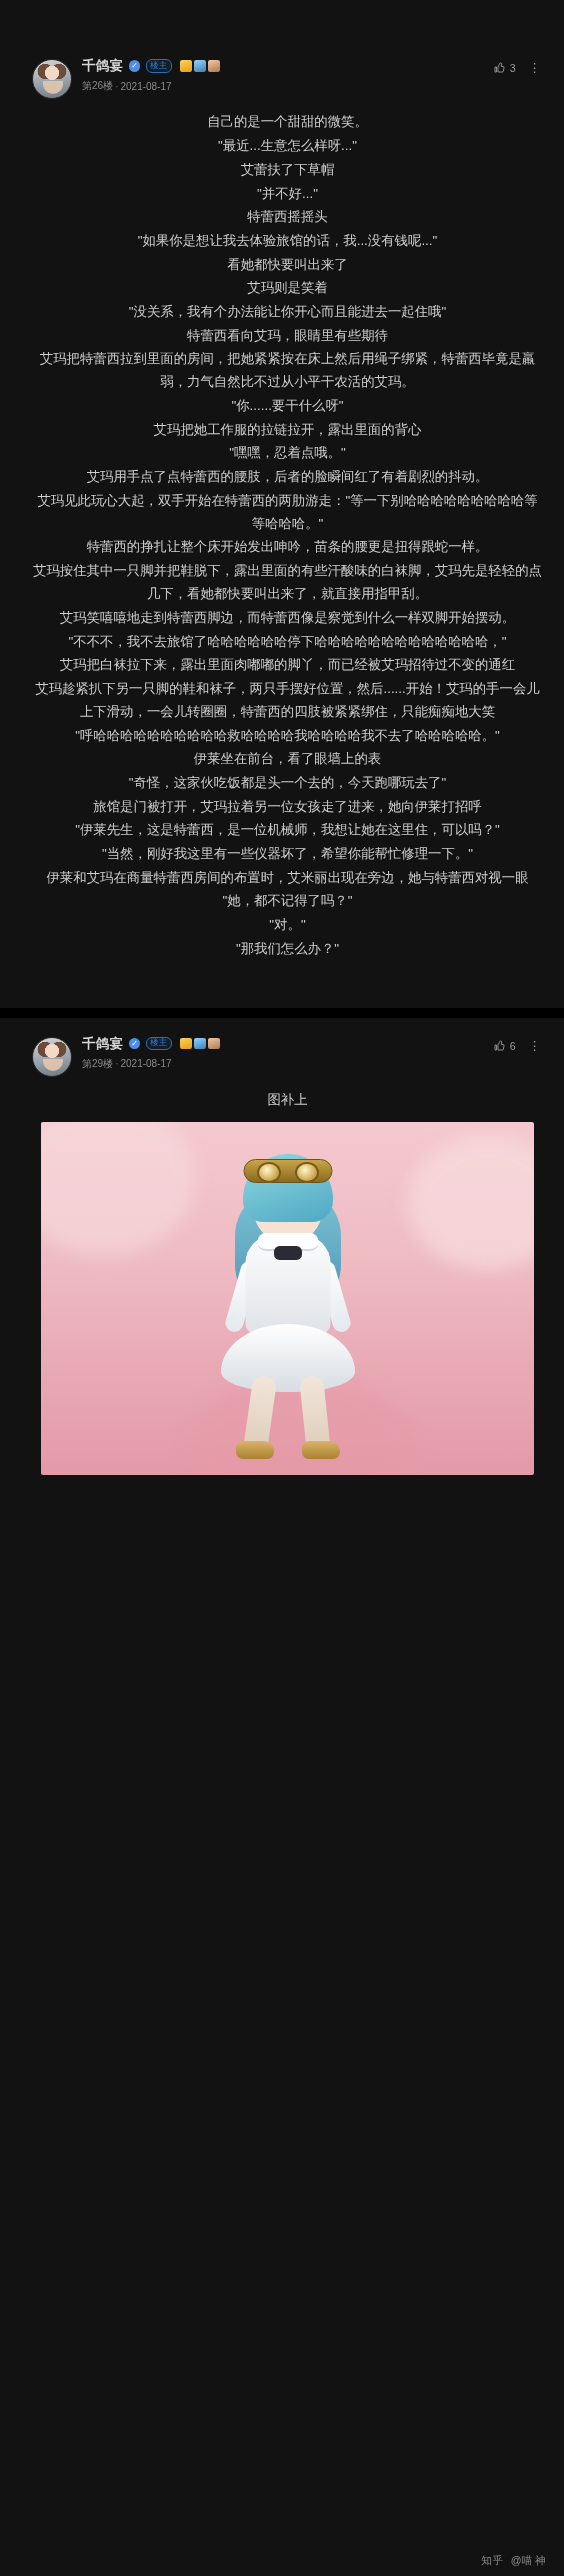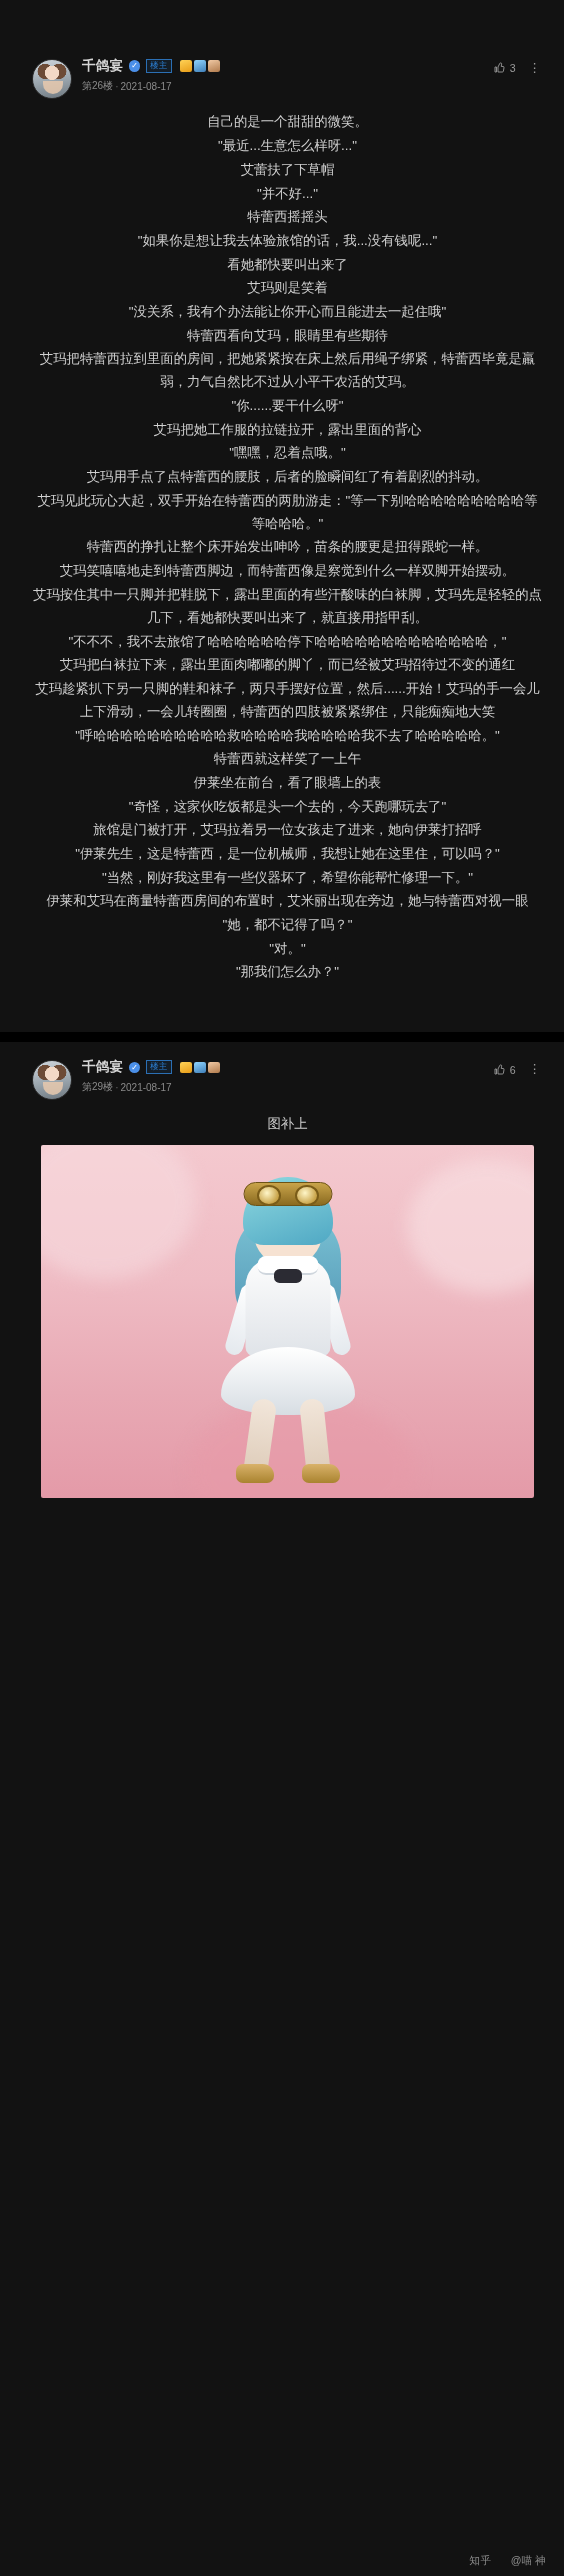--- a/index.html
+++ b/index.html
@@ -79,21 +79,21 @@
     font-size: 7.8px;
     line-height: 11.3px;
     text-align: center;
     display: inline-block;
   }
   .owner-tag {
     display: inline-block;
     font-size: 8.5px;
     color: #2b7fd4;
     border: 0.7px solid #2b6fb4;
-    border-radius: 0;
+    border-radius: 6px;
     padding: 0.7px 3.5px 1.4px 3.5px;
     line-height: 1.1;
     background: rgba(43,127,212,.10);
   }
   .meta-row {
     margin-top: 6.4px;
     display: flex;
     align-items: center;
     gap: 2px;
     color: #8a8a8a;
@@ -260,21 +260,21 @@
   .ch-arm-l { left: calc(50% - 55px); transform: rotate(16deg); }
   .ch-arm-r { left: calc(50% + 37px); transform: rotate(-16deg); }
 
   
   .footer-watermark {
     position: absolute;
     right: 18.3px;
     bottom: 8.5px;
     display: flex;
     align-items: center;
-    gap: 19px;
+    gap: 7px;
     color: #8e8e8e;
     font-size: 10.6px;
   }
   .zhihu-logo {
     color: #8e8e8e;
     font-size: 10.6px;
     letter-spacing: 0.7px;
   }
   .wm-at { color: #8e8e8e; font-size: 10.6px; }
 </style>
@@ -327,27 +327,26 @@
       <p class="line">艾玛则是笑着</p>
       <p class="line">"没关系，我有个办法能让你开心而且能进去一起住哦"</p>
       <p class="line">特蕾西看向艾玛，眼睛里有些期待</p>
       <p class="line">艾玛把特蕾西拉到里面的房间，把她紧紧按在床上然后用绳子绑紧，特蕾西毕竟是羸弱，力气自然比不过从小平干农活的艾玛。</p>
       <p class="line">"你......要干什么呀"</p>
       <p class="line">艾玛把她工作服的拉链拉开，露出里面的背心</p>
       <p class="line">"嘿嘿，忍着点哦。"</p>
       <p class="line">艾玛用手点了点特蕾西的腰肢，后者的脸瞬间红了有着剧烈的抖动。</p>
       <p class="line">艾玛见此玩心大起，双手开始在特蕾西的两肋游走："等一下别哈哈哈哈哈哈哈哈哈等等哈哈哈。"</p>
       <p class="line">特蕾西的挣扎让整个床开始发出呻吟，苗条的腰更是扭得跟蛇一样。</p>
+      <p class="line">艾玛按住其中一只脚并把鞋脱下，露出里面的有些汗酸味的白袜脚，艾玛先是轻轻的点几下，看她都快要叫出来了，就直接用指甲刮。</p>
       <p class="line">艾玛笑嘻嘻地走到特蕾西脚边，而特蕾西像是察觉到什么一样双脚开始摆动。</p>
-      <p class="line">艾玛按住其中一只脚并把鞋脱下，露出里面的有些汗酸味的白袜脚，艾玛先是轻轻的点几下，看她都快要叫出来了，就直接用指甲刮。</p>
       <p class="line">"不不不，我不去旅馆了哈哈哈哈哈哈停下哈哈哈哈哈哈哈哈哈哈哈哈哈，"</p>
       <p class="line">艾玛把白袜拉下来，露出里面肉嘟嘟的脚丫，而已经被艾玛招待过不变的通红</p>
       <p class="line">艾玛趁紧扒下另一只脚的鞋和袜子，两只手摆好位置，然后......开始！艾玛的手一会儿上下滑动，一会儿转圈圈，特蕾西的四肢被紧紧绑住，只能痴痴地大笑</p>
       <p class="line">"呼哈哈哈哈哈哈哈哈哈哈救哈哈哈哈我哈哈哈哈我不去了哈哈哈哈哈。"</p>
-      <p class="line">特蕾西就这样笑了一上午</p>
       <p class="line">伊莱坐在前台，看了眼墙上的表</p>
       <p class="line">"奇怪，这家伙吃饭都是头一个去的，今天跑哪玩去了"</p>
       <p class="line">旅馆是门被打开，艾玛拉着另一位女孩走了进来，她向伊莱打招呼</p>
       <p class="line">"伊莱先生，这是特蕾西，是一位机械师，我想让她在这里住，可以吗？"</p>
       <p class="line">"当然，刚好我这里有一些仪器坏了，希望你能帮忙修理一下。"</p>
       <p class="line">伊莱和艾玛在商量特蕾西房间的布置时，艾米丽出现在旁边，她与特蕾西对视一眼</p>
       <p class="line">"她，都不记得了吗？"</p>
       <p class="line">"对。"</p>
       <p class="line">"那我们怎么办？"</p>
     </div>

